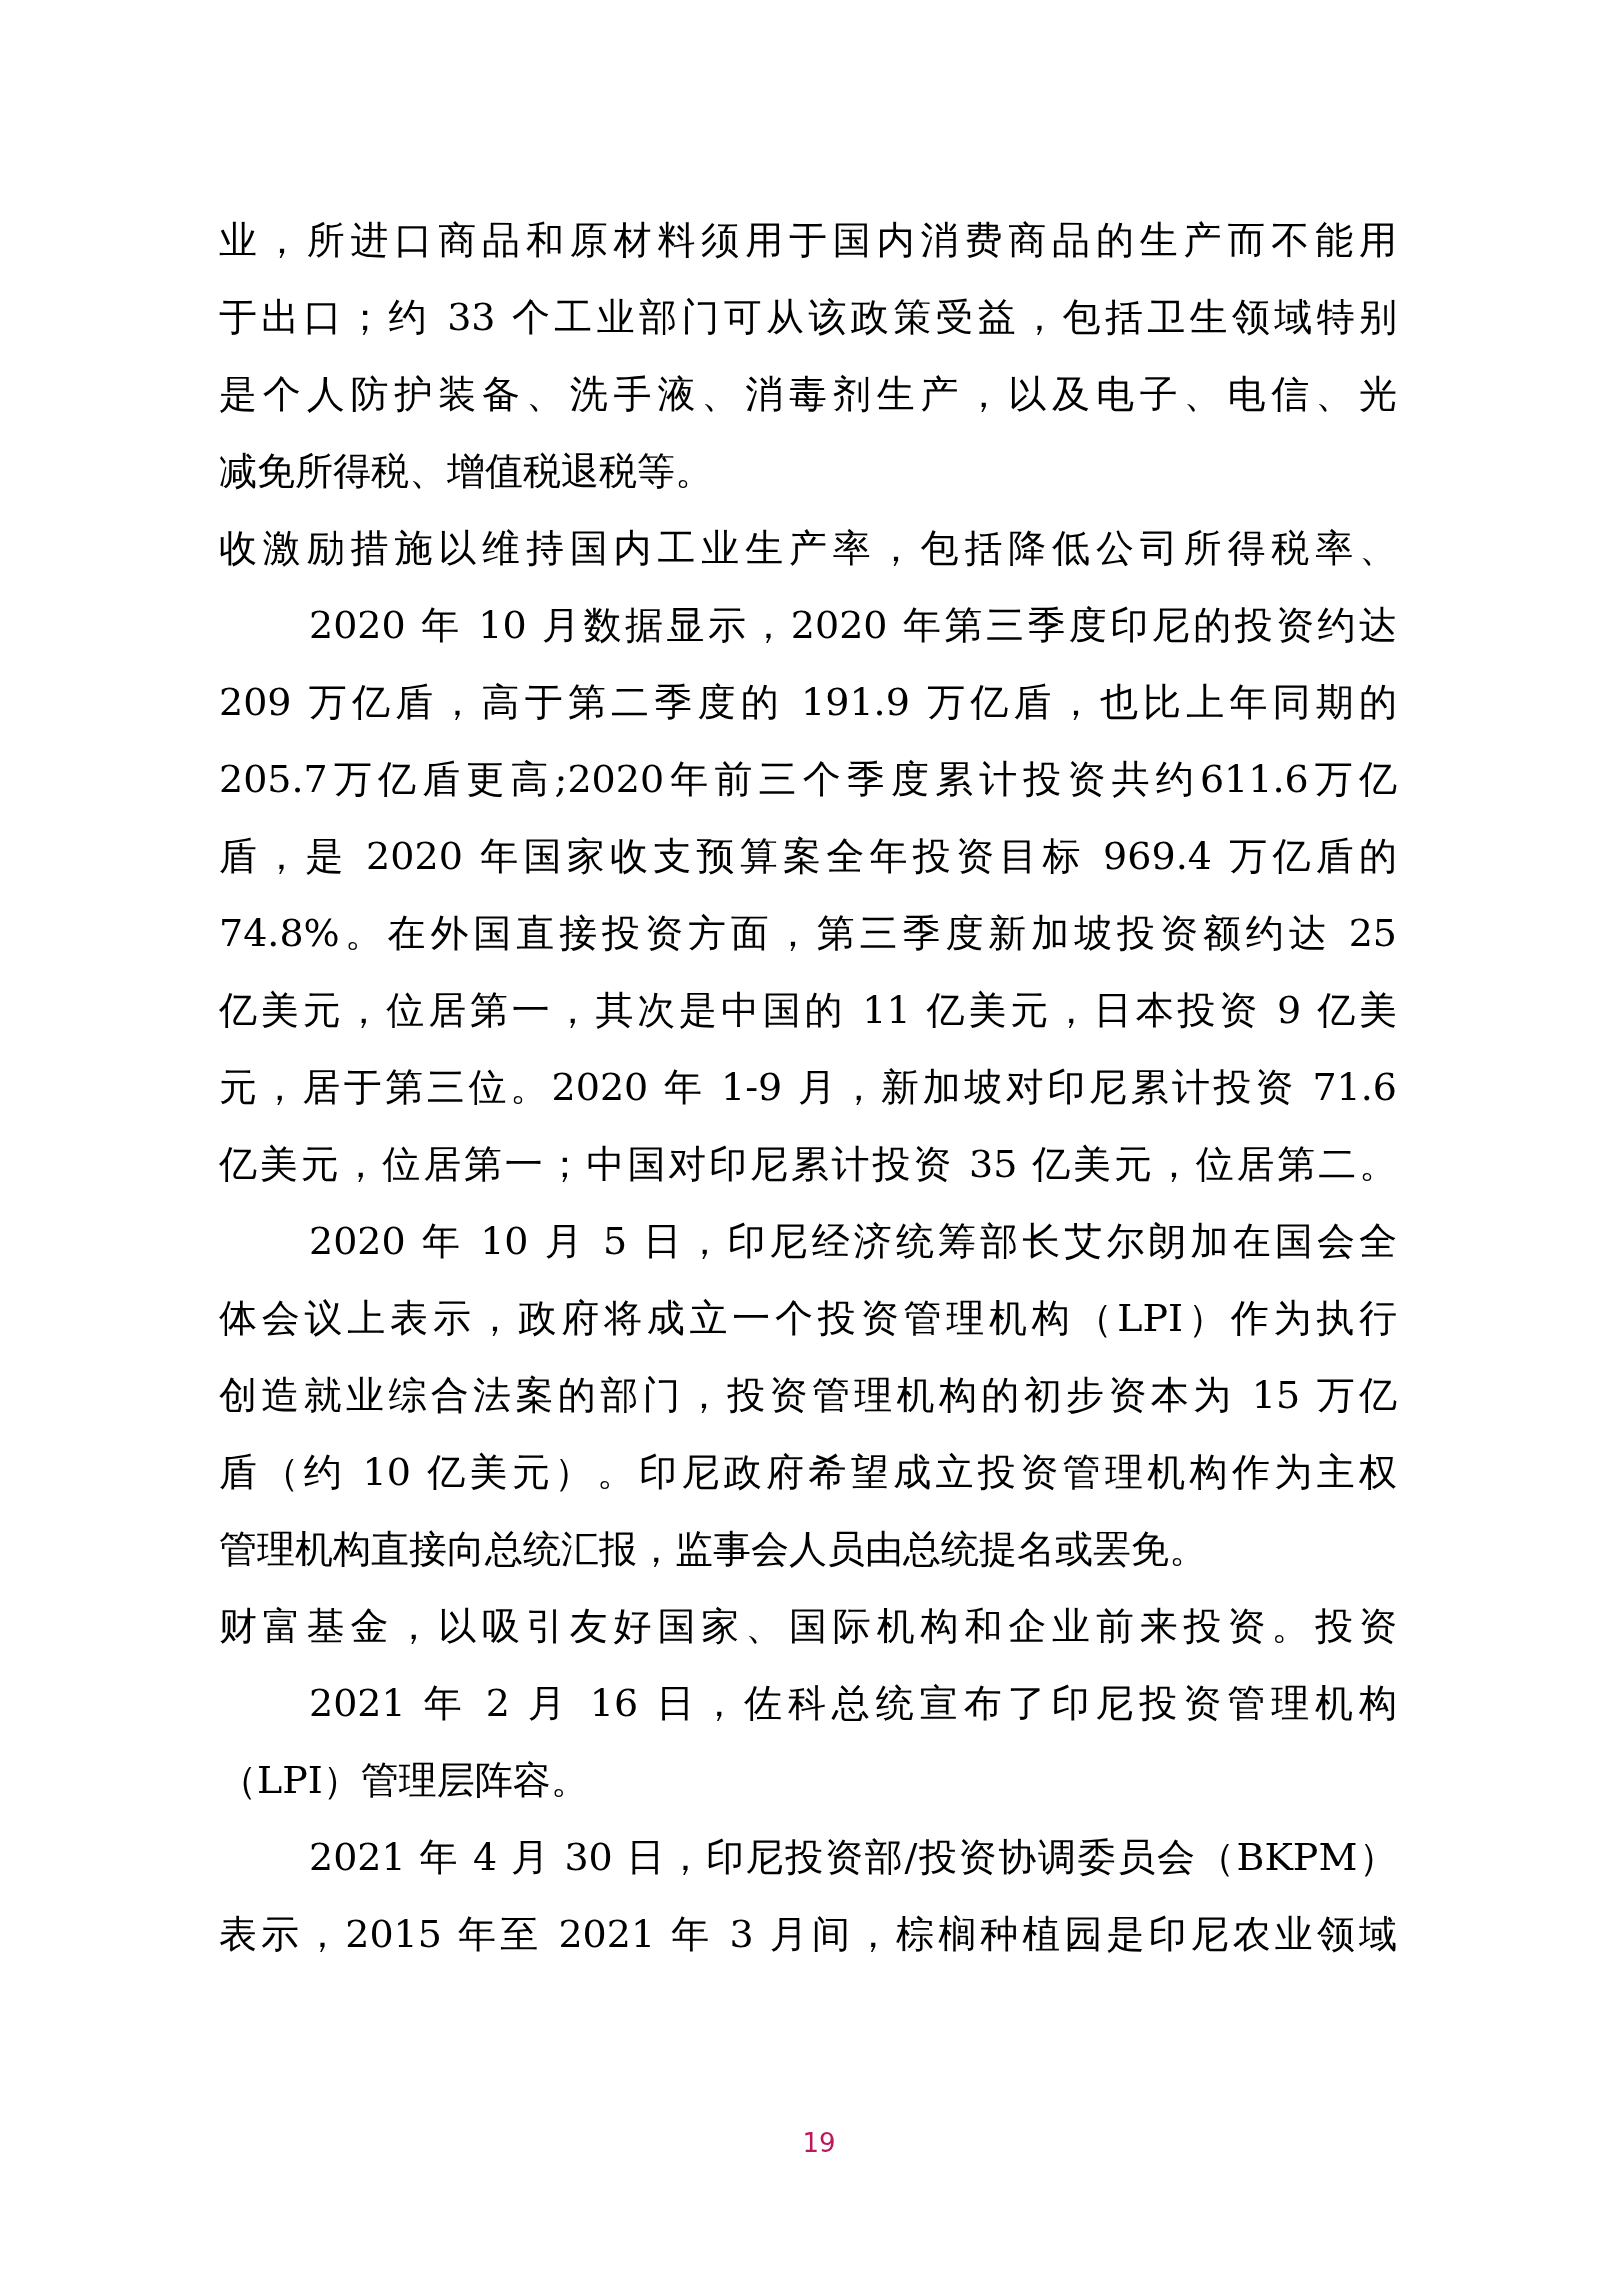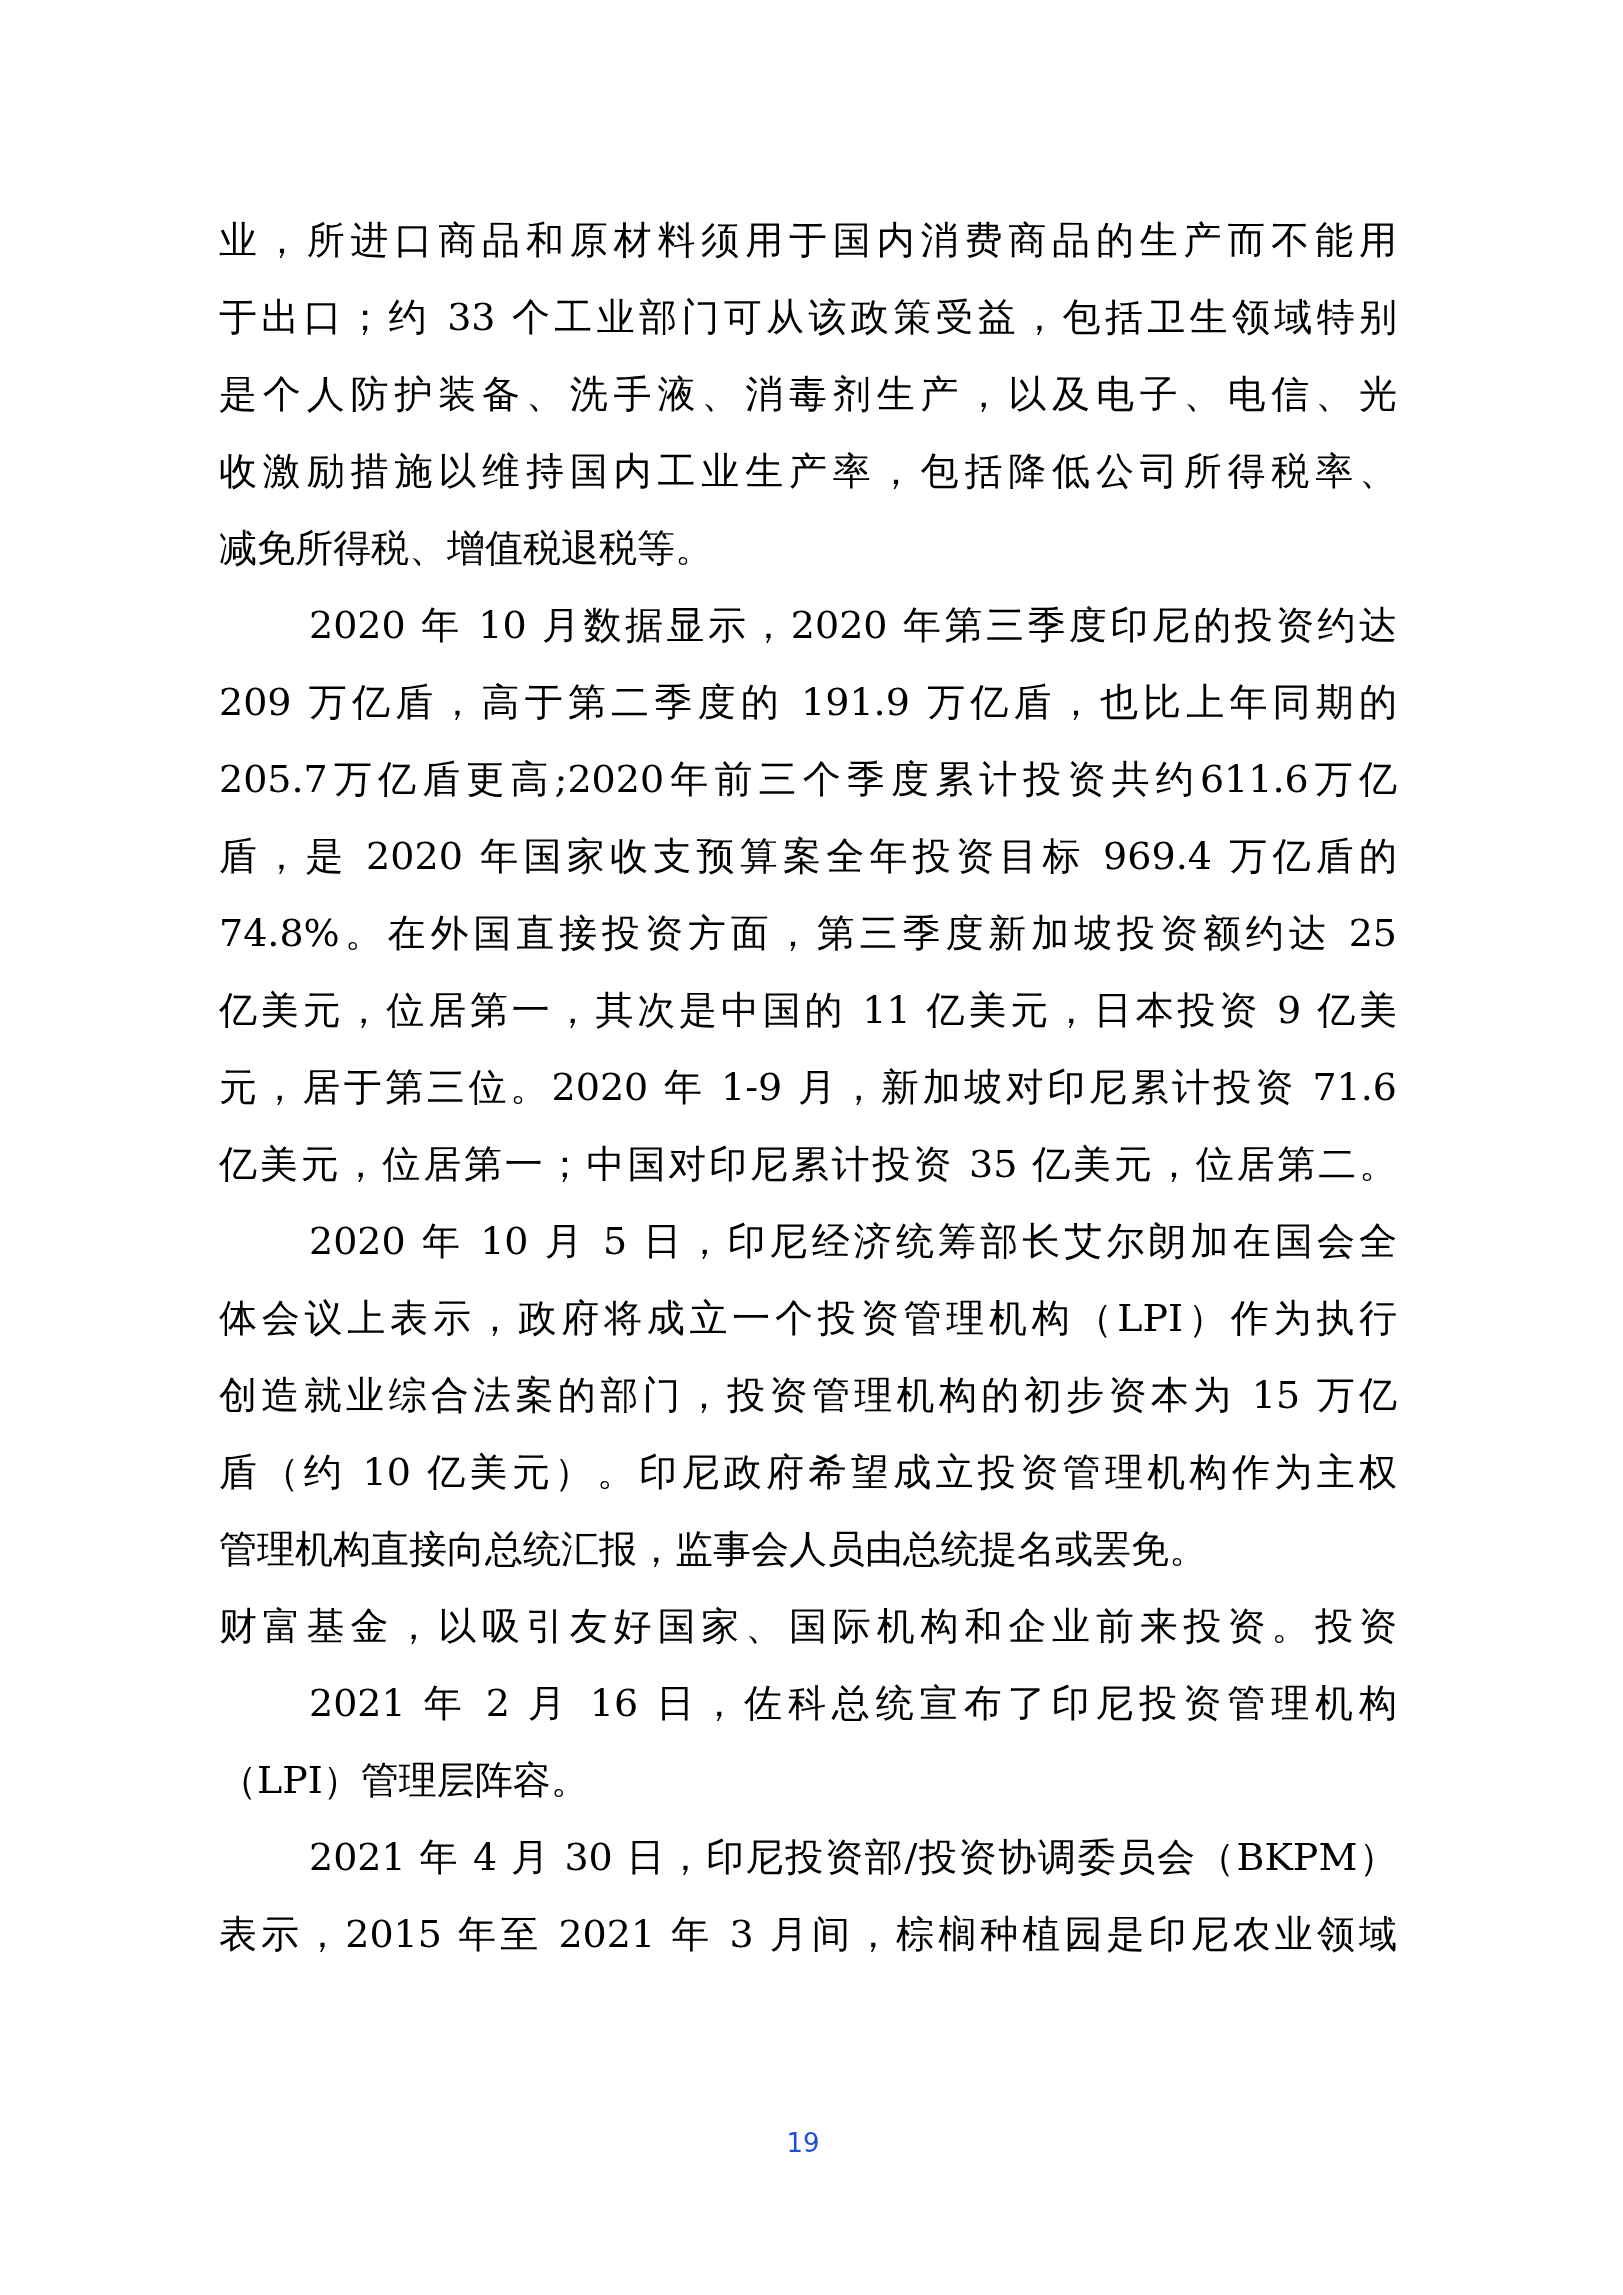--- a/index.html
+++ b/index.html
@@ -32,40 +32,40 @@
   }
   .line.indent {
     text-indent: 90px;
   }
   .line.end {
     text-align-last: left;
   }
   .page-number {
     position: absolute;
     top: 2128px;
-    left: 0;
+    left: 16px;
     width: 100%;
     text-align: center;
     font-family: "DejaVu Sans", "Liberation Sans", sans-serif;
     font-size: 26px;
     line-height: 30px;
-    color: #1d4ed8;
+    color: #be185d;
     padding-left: 44px;
   }
 </style>
 </head>
 <body>
 
 <div class="page">
   <div class="body-text" id="body-text">
       <div class="line">业，所进口商品和原材料须用于国内消费商品的生产而不能用</div>
       <div class="line">于出口；约 33 个工业部门可从该政策受益，包括卫生领域特别</div>
       <div class="line">是个人防护装备、洗手液、消毒剂生产，以及电子、电信、光</div>
+      <div class="line end">减免所得税、增值税退税等。</div>
       <div class="line">收激励措施以维持国内工业生产率，包括降低公司所得税率、</div>
-      <div class="line end">减免所得税、增值税退税等。</div>
       <div class="line indent">2020 年 10 月数据显示，2020 年第三季度印尼的投资约达</div>
       <div class="line">209 万亿盾，高于第二季度的 191.9 万亿盾，也比上年同期的</div>
       <div class="line">205.7万亿盾更高;2020年前三个季度累计投资共约611.6万亿</div>
       <div class="line">盾，是 2020 年国家收支预算案全年投资目标 969.4 万亿盾的</div>
       <div class="line">74.8%。在外国直接投资方面，第三季度新加坡投资额约达 25</div>
       <div class="line">亿美元，位居第一，其次是中国的 11 亿美元，日本投资 9 亿美</div>
       <div class="line">元，居于第三位。2020 年 1-9 月，新加坡对印尼累计投资 71.6</div>
       <div class="line">亿美元，位居第一；中国对印尼累计投资 35 亿美元，位居第二。</div>
       <div class="line indent">2020 年 10 月 5 日，印尼经济统筹部长艾尔朗加在国会全</div>
       <div class="line">体会议上表示，政府将成立一个投资管理机构（LPI）作为执行</div>

